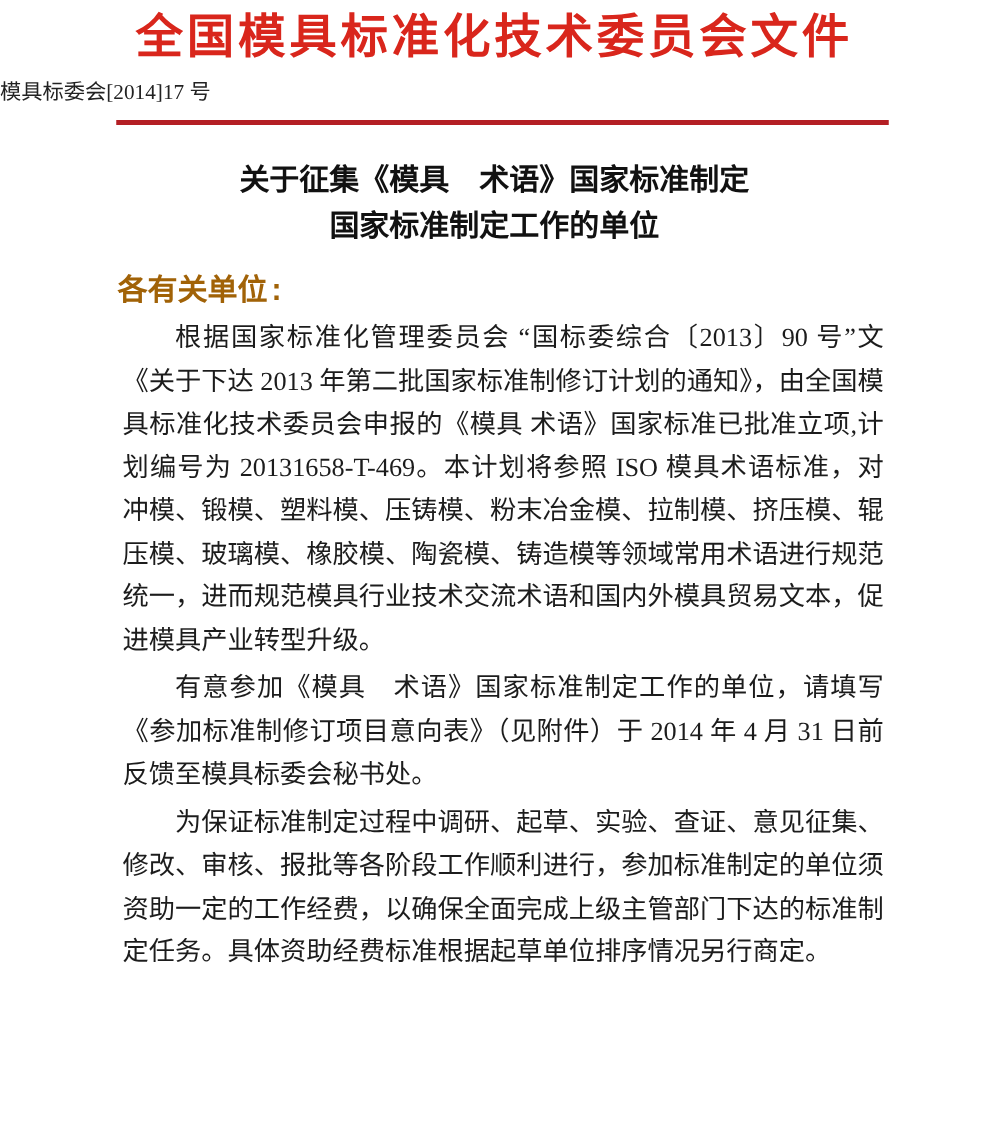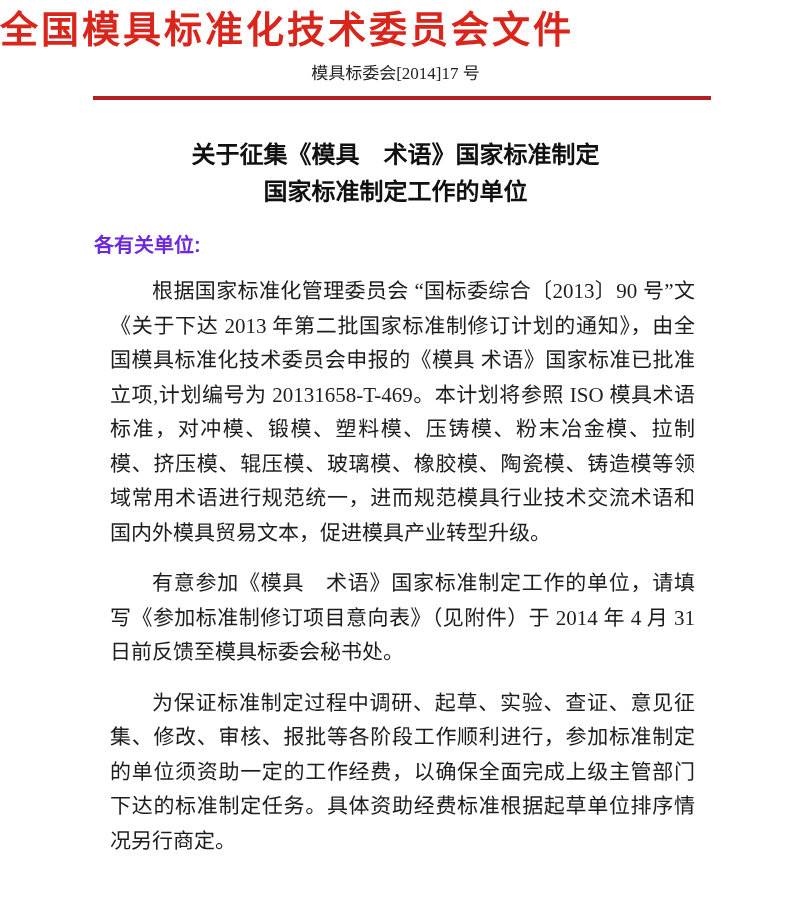--- a/index.html
+++ b/index.html
@@ -11,69 +11,70 @@
     position: relative;
     width: 791px;
     height: 898px;
     margin: 0 auto;
     background: #ffffff;
     overflow: hidden;
     color: #1a1a1a;
   }
   .org-title {
     margin-top: 5px;
+    text-align: center;
     font-family: "Liberation Sans", sans-serif;
     font-weight: bold;
     font-size: 38px;
     line-height: 50px;
     letter-spacing: 3px;
     color: #d9261c;
     white-space: nowrap;
   }
   .doc-number {
     margin-top: 8px;
-    text-align: center;
+    text-align: left;
     font-family: "Liberation Serif", serif;
     font-size: 17px;
     line-height: 22px;
     color: #222222;
   }
   .header-rule {
     margin: 11px 0 0 93px;
     width: 618px;
     height: 4px;
     background: #b41f24;
   }
   .notice-title {
-    margin-top: 36px;
+    margin-top: 26px;
     text-align: center;
     font-family: "Liberation Sans", sans-serif;
     font-weight: bold;
     font-size: 24px;
     line-height: 37px;
     color: #111111;
   }
   .salutation {
     margin: 22px 80px 0 94px;
-    font-family: Liberation Sans, sans-serif;
+    font-family: Liberation Mono, monospace;
     font-weight: bold;
-    font-size: 20px;
+    font-size: 24px;
     line-height: 26px;
-    color: #6d28d9;
+    color: #a16207;
   }
   .body-text {
     margin: 5px 80px 0 94px;
     font-family: "Liberation Serif", serif;
     font-size: 21px;
     line-height: 34.5px;
     text-align: justify;
     color: #1c1c1c;
   }
   .body-text p {
-    margin: 16px;
+    margin: 4px;
     padding: 0;
     text-indent: 2em;
   }
 </style>
 </head>
 <body>
 
 <div class="page">
 
   <div class="org-title">全国模具标准化技术委员会文件</div>

